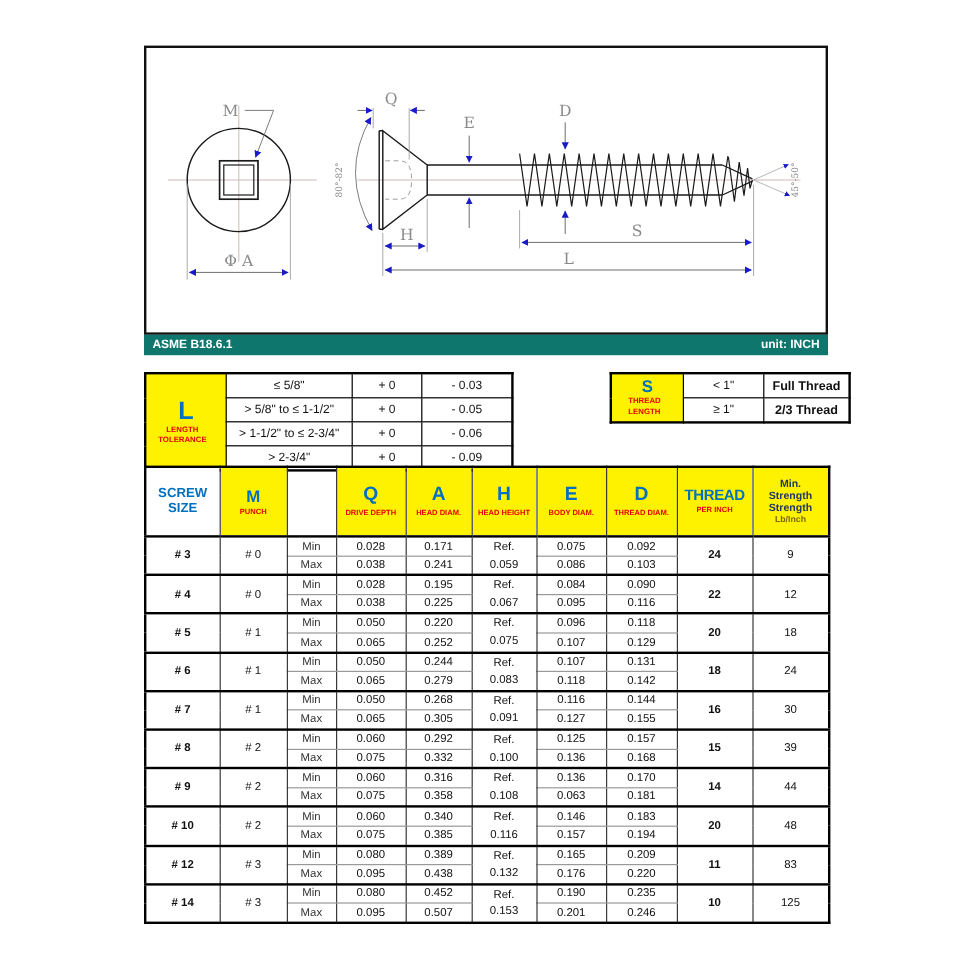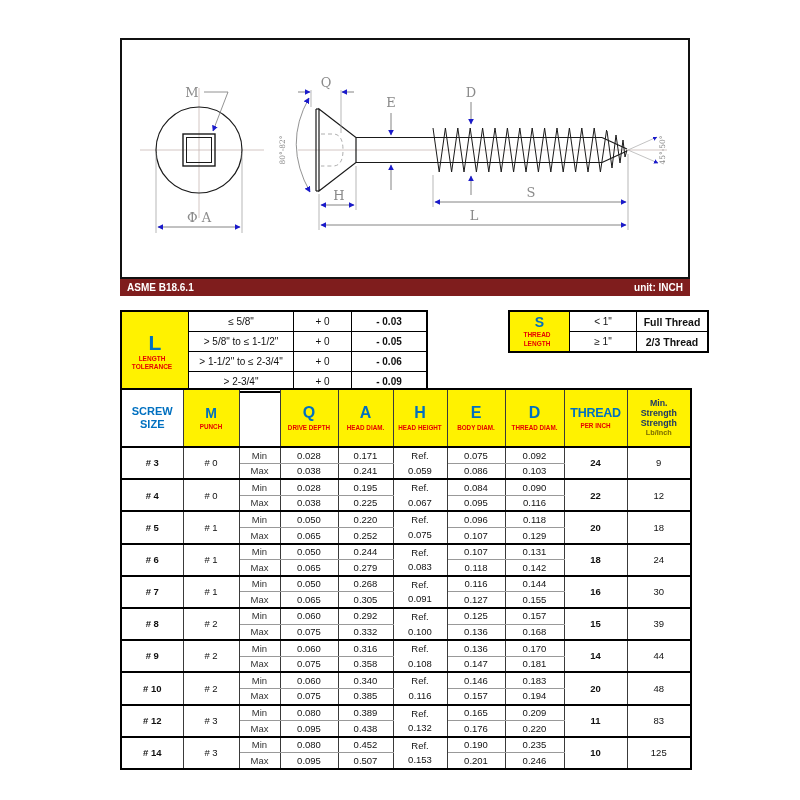--- a/index.html
+++ b/index.html
@@ -14,39 +14,39 @@
   #drawing-frame{
     left:120px;top:38px;width:570px;height:241px;
     border:2px solid #111;box-sizing:border-box;background:#fff;
   }
   #drawing-frame svg{display:block;}
   .dim-label{fill:#8a8a8a;font-family:"DejaVu Serif", serif;font-size:13px;}
   .dim-label-small{fill:#8a8a8a;font-family:"DejaVu Serif", serif;font-size:7.5px;}
 
   
   #asme-bar{
-    left:120px;top:279px;width:570px;height:17px;background:#7f1d1d;
+    left:120px;top:279px;width:570px;height:17px;background:#0f766e;
     color:#fff;font-size:10px;font-weight:bold;
     display:flex;justify-content:space-between;align-items:center;
     padding:0 7px;box-sizing:border-box;
   }
 
   
   table{border-collapse:collapse;}
   .spec-table{border:2px solid #000;}
   .spec-table td{border:1.5px solid #000;text-align:center;vertical-align:middle;
     font-size:10px;color:#111;padding:0 4px;}
   .sym-cell{background:#FFF200;}
   .sym-letter{color:#0070C0;font-weight:bold;line-height:1;}
   .sym-sub{color:#e60000;font-weight:bold;font-size:6.5px;line-height:1.25;margin-top:2px;}
   #tol-table{left:120px;top:310px;}
   #tol-table td{height:19px;}
   #tol-table .c-range{width:96px;}
   #tol-table .c-plus{width:49px;}
-  #tol-table .c-minus{width:66px;font-weight:bold;}
+  #tol-table .c-minus{width:66px;}
   #tol-table .sym-cell{width:58px;}
   #tol-table .sym-letter{font-size:21px;}
   #thr-table{left:508px;top:310px;}
   #thr-table td{height:19px;}
   #thr-table .sym-cell{width:51px;}
   #thr-table .sym-letter{font-size:14px;}
   #thr-table .c-range{width:58px;}
   #thr-table .c-rule{width:62px;font-weight:bold;font-size:10.5px;}
 
   
@@ -444,21 +444,21 @@
       </td>
       <td class="sep">0.136</td>
       <td class="sep">0.170</td>
       <td class="tpi-cell" rowspan="2">14</td>
       <td class="str-cell" rowspan="2">44</td>
     </tr>
     <tr class="sub-max">
       <td class="minmax-cell">Max</td>
       <td>0.075</td>
       <td>0.358</td>
-      <td>0.147</td>
+      <td>0.063</td>
       <td>0.181</td>
     </tr>
   </tbody>
 
   <tbody class="block">
     <tr class="sub-min">
       <td class="size-cell" rowspan="2"># 10</td>
       <td class="punch-cell" rowspan="2"># 2</td>
       <td class="minmax-cell sep">Min</td>
       <td class="sep">0.060</td>

